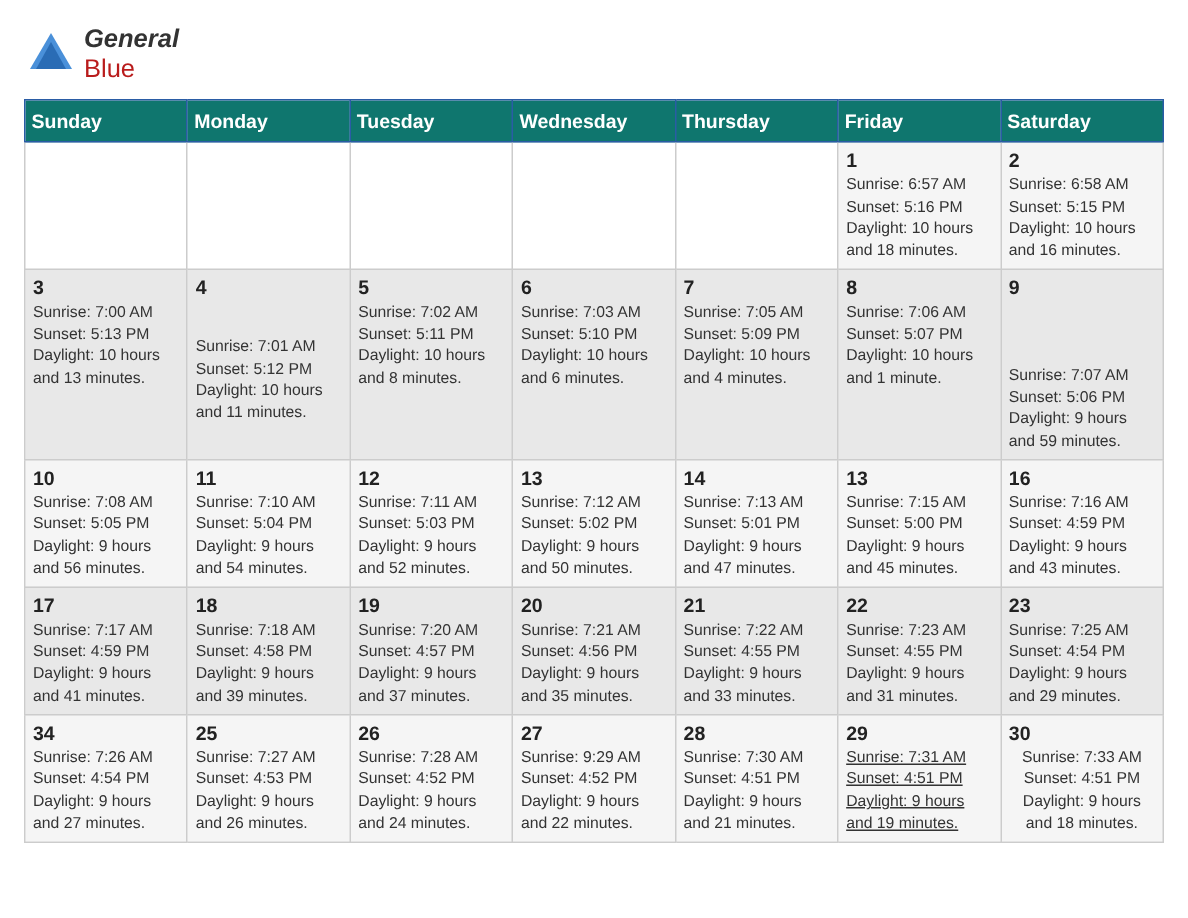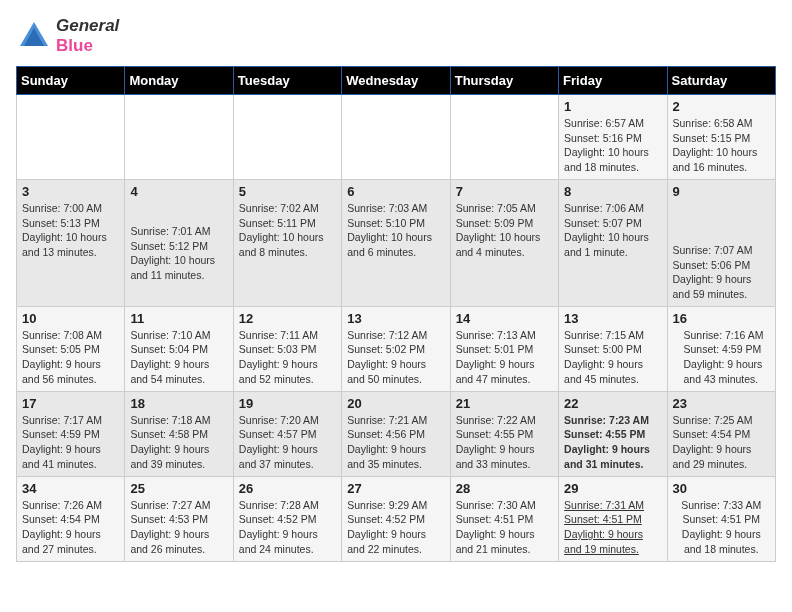--- a/index.html
+++ b/index.html
@@ -36,21 +36,21 @@
     .location-title {
       font-size: 16px;
       color: #555;
     }
     table {
       width: 100%;
       border-collapse: collapse;
       table-layout: fixed;
     }
     thead th {
-      background-color: #000000;
+      background-color: #0f766e;
       color: #fff;
       font-size: 13px;
       font-weight: bold;
       padding: 6px 4px;
       text-align: left;
       border: 1px solid #2a5ca5;
     }
     tbody td {
       border: 1px solid #ccc;
       vertical-align: top;
@@ -90,21 +90,21 @@
     <svg class="logo-icon" viewBox="0 0 36 36">
       <rect width="36" height="36" fill="none"></rect>
       <polygon points="18,4 32,28 4,28" fill="#4a90d9"></polygon>
       <polygon points="18,10 28,28 8,28" fill="#2a6cb5"></polygon>
     </svg>
     <div>
       <div>
         <span style="font-size:17px;font-weight:bold;color:#333;font-style:italic;">General</span>
       </div>
       <div>
-        <span style="font-size:17px;font-weight:bold;color:#ec4899;">Blue</span>
+        <span style="font-size:17px;font-weight:normal;color:#b91c1c;">Blue</span>
       </div>
     </div>
   </div>
   <div class="title-block">
     <div class="month-title"></div>
     <div class="location-title"></div>
   </div>
 </div>
 
 <table>
@@ -230,21 +230,21 @@
         </td>
         <td>
           <span class="day-number">13</span>
           <div class="day-info" style="white-space: pre-line;">Sunrise: 7:15 AM
 Sunset: 5:00 PM
 Daylight: 9 hours
 and 45 minutes.</div>
         </td>
         <td>
           <span class="day-number">16</span>
-          <div class="day-info" style="white-space: pre-line; margin-left: 11px;">Sunrise: 7:16 AM
+          <div class="day-info" style="white-space: pre-line;">Sunrise: 7:16 AM
 Sunset: 4:59 PM
 Daylight: 9 hours
 and 43 minutes.</div>
         </td>
       </tr>
       <tr>
         <td>
           <span class="day-number">17</span>
           <div class="day-info" style="white-space: pre-line;">Sunrise: 7:17 AM
 Sunset: 4:59 PM
@@ -274,21 +274,21 @@
         </td>
         <td>
           <span class="day-number">21</span>
           <div class="day-info" style="white-space: pre-line;">Sunrise: 7:22 AM
 Sunset: 4:55 PM
 Daylight: 9 hours
 and 33 minutes.</div>
         </td>
         <td>
           <span class="day-number">22</span>
-          <div class="day-info" style="white-space: pre-line; font-weight: bold;">Sunrise: 7:23 AM
+          <div class="day-info" style="white-space: pre-line;">Sunrise: 7:23 AM
 Sunset: 4:55 PM
 Daylight: 9 hours
 and 31 minutes.</div>
         </td>
         <td>
           <span class="day-number">23</span>
           <div class="day-info" style="white-space: pre-line;">Sunrise: 7:25 AM
 Sunset: 4:54 PM
 Daylight: 9 hours
 and 29 minutes.</div>

